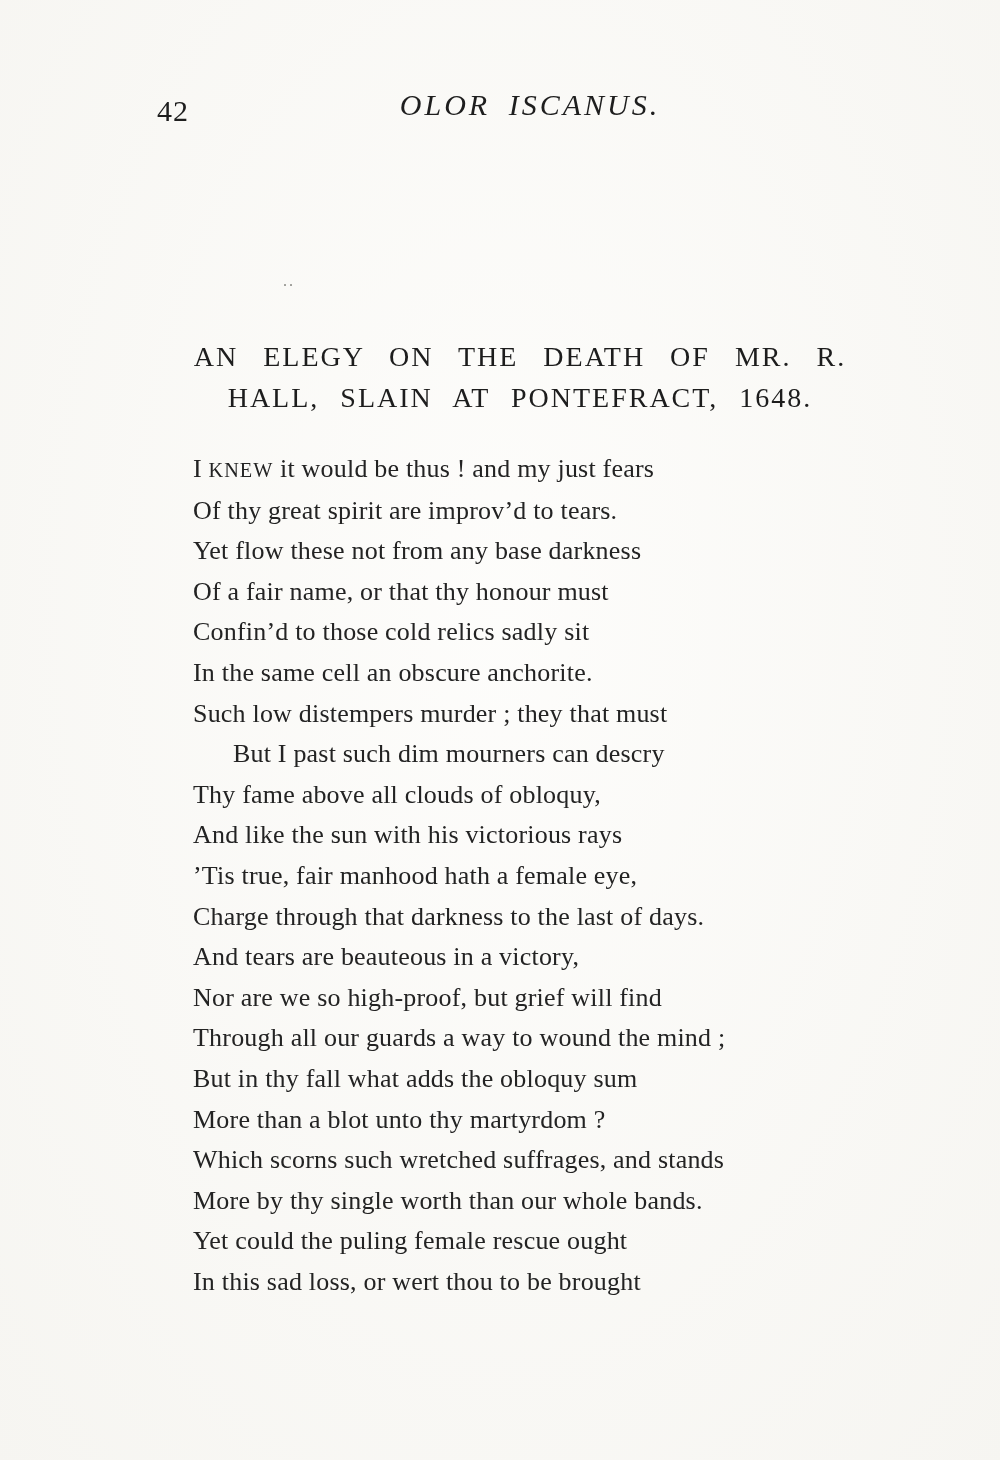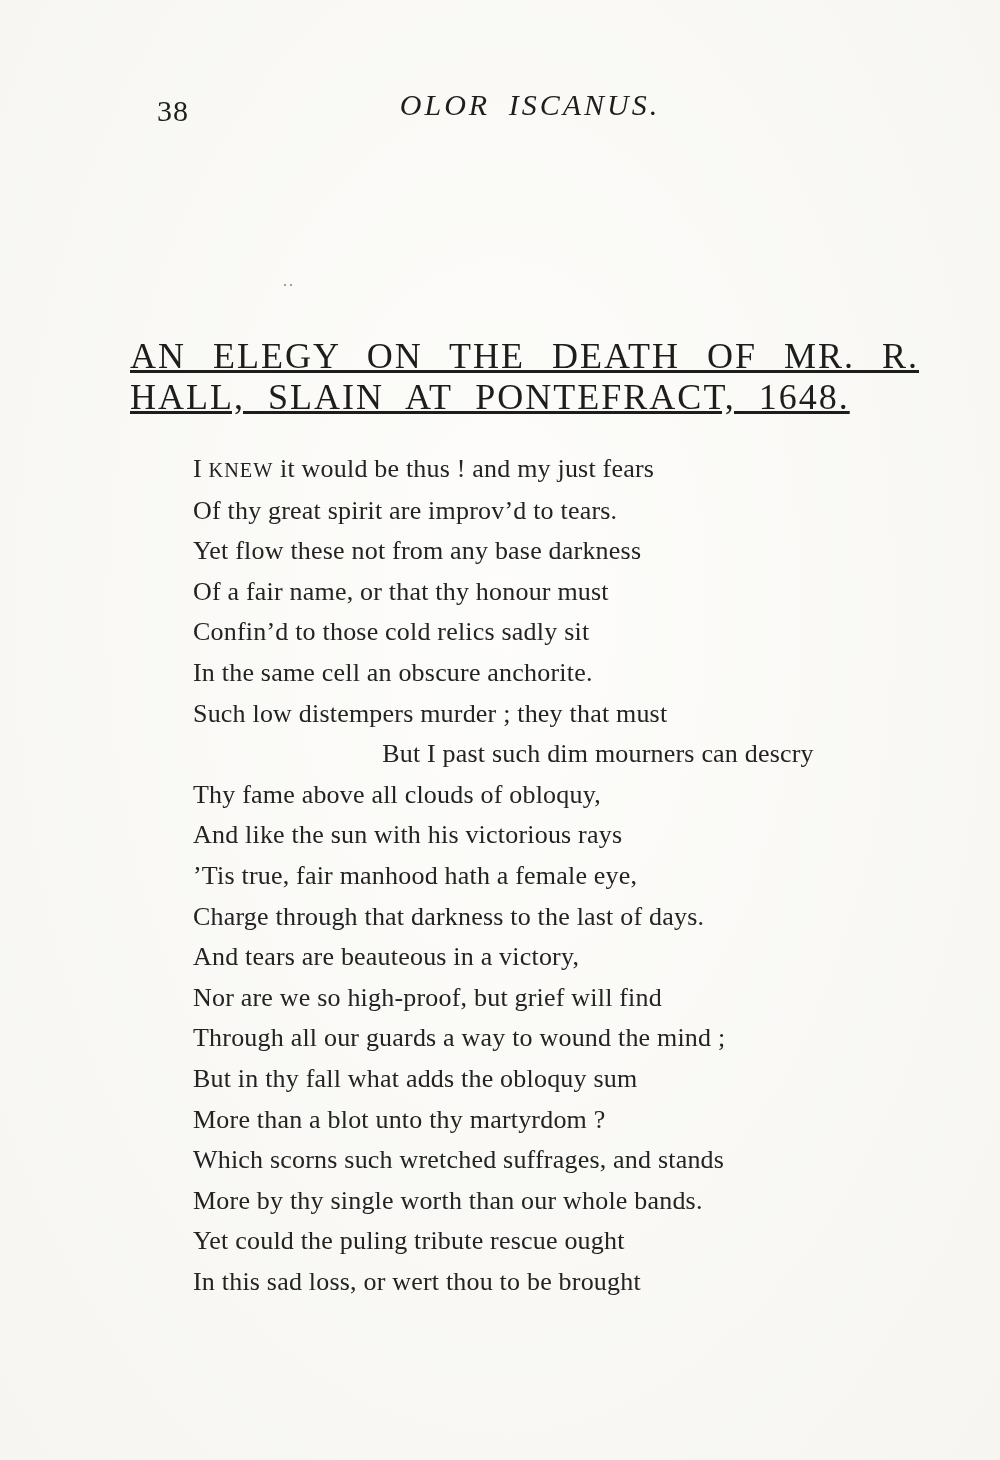--- a/index.html
+++ b/index.html
@@ -48,51 +48,51 @@
     top: 272px;
     font-size: 16px;
     letter-spacing: 2px;
     color: #8a8a85;
   }
   .title-block {
     position: absolute;
     left: 130px;
     top: 336px;
     width: 780px;
-    font-size: 36px;
+    text-align: center;
+    font-size: 28px;
     line-height: 41px;
     letter-spacing: 2px;
     color: #1d1d1d;
-    text-decoration: underline;
   }
   .title-line-1 { word-spacing: 16px; white-space: nowrap; }
   .title-line-2 { word-spacing: 12px; white-space: nowrap; }
   .poem {
     position: absolute;
     left: 193px;
     top: 449px;
     width: 770px;
     font-size: 26px;
     line-height: 40.6px;
     letter-spacing: 0.2px;
     color: #232323;
   }
   .poem-line { white-space: nowrap; }
-  .poem-line.indent { padding-left: 40px; text-align: center; }
+  .poem-line.indent { padding-left: 40px; }
   .smallcaps {
     font-size: 0.78em;
     letter-spacing: 1px;
   }
 </style>
 </head>
 <body>
 
 <div class="page">
 
-  <div class="page-number">38</div>
+  <div class="page-number">42</div>
 
   <div class="running-title">OLOR ISCANUS.</div>
 
   <div class="scan-mark">..</div>
 
   <div class="title-block">
     <div class="title-line-1">AN ELEGY ON THE DEATH OF MR. R.</div>
     <div class="title-line-2">HALL, SLAIN AT PONTEFRACT, 1648.</div>
   </div>
 
@@ -109,17 +109,17 @@
     <div class="poem-line">And like the sun with his victorious rays</div>
     <div class="poem-line">’Tis true, fair manhood hath a female eye,</div>
     <div class="poem-line">Charge through that darkness to the last of days.</div>
     <div class="poem-line">And tears are beauteous in a victory,</div>
     <div class="poem-line">Nor are we so high-proof, but grief will find</div>
     <div class="poem-line">Through all our guards a way to wound the mind ;</div>
     <div class="poem-line">But in thy fall what adds the obloquy sum</div>
     <div class="poem-line">More than a blot unto thy martyrdom ?</div>
     <div class="poem-line">Which scorns such wretched suffrages, and stands</div>
     <div class="poem-line">More by thy single worth than our whole bands.</div>
-    <div class="poem-line">Yet could the puling tribute rescue ought</div>
+    <div class="poem-line">Yet could the puling female rescue ought</div>
     <div class="poem-line">In this sad loss, or wert thou to be brought</div>
   </div>
 
 </div>
 
 </body></html>

